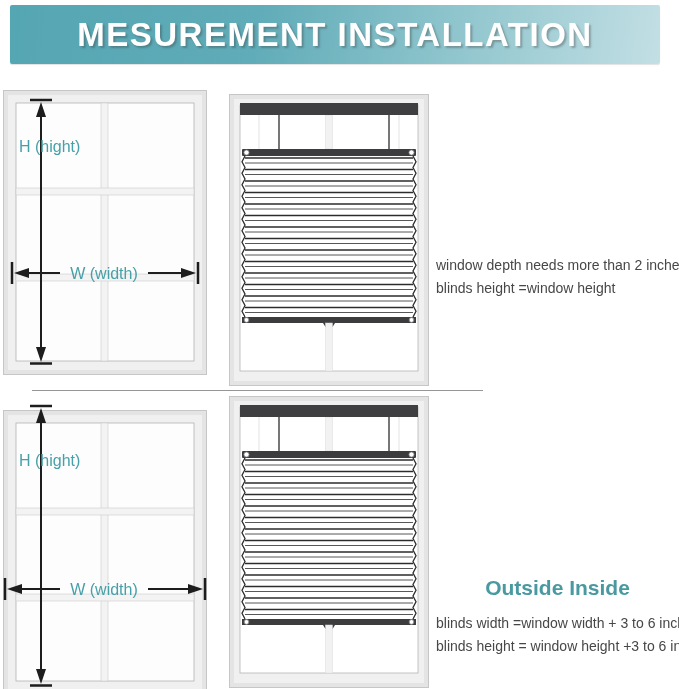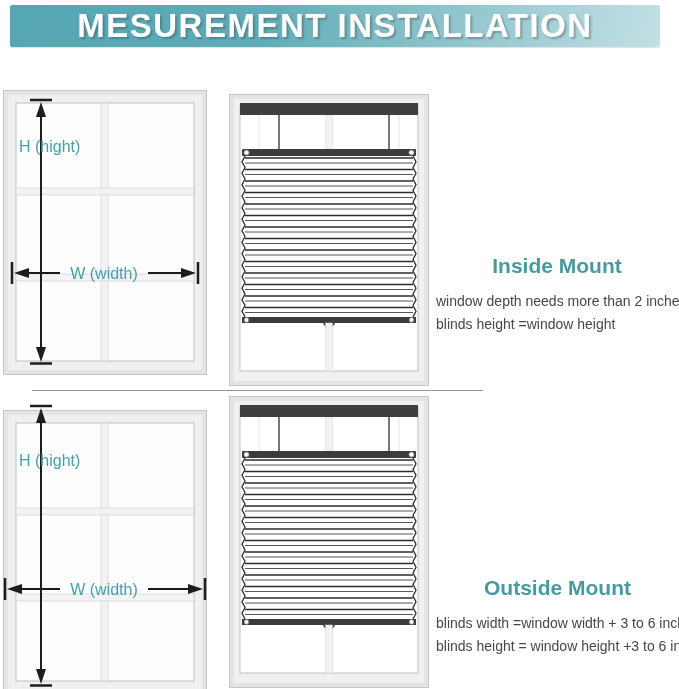--- a/index.html
+++ b/index.html
@@ -1,20 +1,20 @@
 <!DOCTYPE html>
 <html><head>
 <meta charset="utf-8">
 <style>
   html,body{margin:0;padding:0;background:#ffffff;}
   body{font-family:"Liberation Sans", sans-serif;}
   .page{position:relative;width:679px;height:689px;background:#fff;overflow:hidden;}
 
   .banner{
-    position:absolute;left:10px;top:5px;width:650px;height:42px;
+    position:absolute;left:10px;top:5px;width:650px;height:59px;
     background:linear-gradient(99deg,#55a6b3 0%,#60acb8 38%,#9fcdd4 78%,#c2dfe4 100%);
     border-radius:2px;
     display:flex;align-items:center;justify-content:center;
     box-shadow:0 1px 1px rgba(0,0,0,0.12);
   }
   .banner-title{
     color:#ffffff;font-weight:bold;font-size:33px;letter-spacing:1.5px;
     text-shadow:2px 2px 2px rgba(60,60,60,0.35);
     white-space:nowrap;
   }
@@ -95,21 +95,20 @@
       <line x1="195" y1="172" x2="195" y2="194" stroke-width="2.5"></line>
     </g>
     <text x="101" y="189" text-anchor="middle">W (width)</text>
   </svg>
 
   <svg class="diagram" style="left:229px;top:94px;" width="200" height="292" viewBox="0 0 200 292">
     <use href="#blindsym" width="200" height="292"></use>
   </svg>
 
   <div class="mount-block" style="left:436px;top:254px;width:242px;">
-    <div class="mount-heading">Inside Mount</div>
     <div class="mount-line">window depth needs more than 2 inches</div>
     <div class="mount-line">blinds height =window height</div>
   </div>
 
   <div class="divider"></div>
 
   <svg class="diagram" style="left:3px;top:402px;" width="204" height="287" viewBox="0 0 204 287">
     <use href="#winframe" y="8" width="204" height="285"></use>
     <g stroke="#1d1d1d" fill="#1d1d1d">
       <line x1="27" y1="4" x2="49" y2="4" stroke-width="2.5"></line>
@@ -128,18 +127,18 @@
       <line x1="202" y1="176" x2="202" y2="198" stroke-width="2.5"></line>
     </g>
     <text x="101" y="193" text-anchor="middle">W (width)</text>
   </svg>
 
   <svg class="diagram" style="left:229px;top:396px;" width="200" height="292" viewBox="0 0 200 292">
     <use href="#blindsym" width="200" height="292"></use>
   </svg>
 
   <div class="mount-block" style="left:436px;top:576px;width:243px;">
-    <div class="mount-heading">Outside Mount</div>
+    <div class="mount-heading">Outside Inside</div>
     <div class="mount-line">blinds width =window width + 3 to 6 inches</div>
     <div class="mount-line">blinds height = window height +3 to 6 inches</div>
   </div>
 
 </div>
 
 </body></html>

